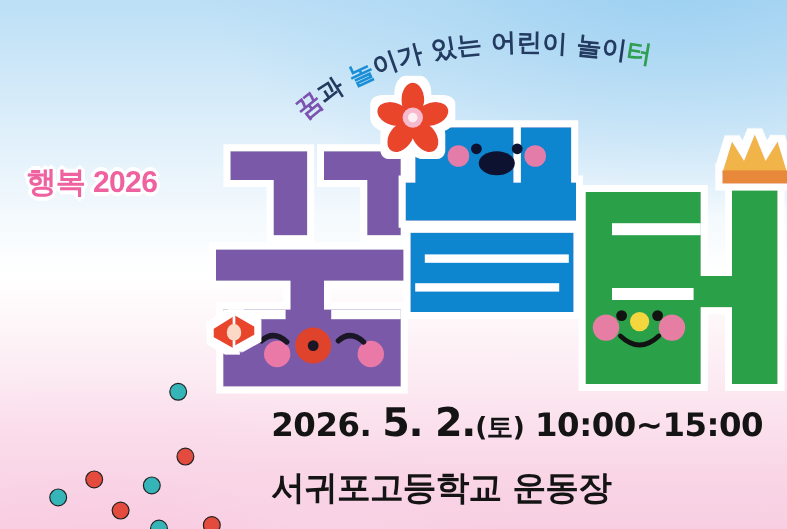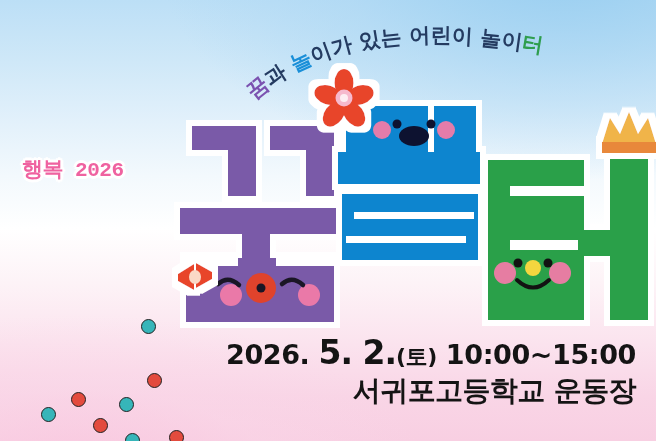--- a/index.html
+++ b/index.html
@@ -41,52 +41,51 @@
   }
   #tagline svg{width:100%;height:100%;overflow:visible;}
   .tag-t{
     font-family:"DejaVu Sans","Liberation Sans",sans-serif;
     font-size:21px;font-weight:700;
   }
 
   
   #left-title{
     position:absolute;left:22px;top:138px;
-    font-family:Liberation Mono, monospace;
-    font-weight:bold;font-size:21px;line-height:1.18;
+    font-family:Liberation Sans, sans-serif;
+    font-weight:bold;font-size:25px;line-height:1.18;
     color:#ef62a0;
     letter-spacing:-0.5px;
     text-shadow:
       -2px -2px 0 #fff, 2px -2px 0 #fff, -2px 2px 0 #fff, 2px 2px 0 #fff,
       -3px 0 0 #fff, 3px 0 0 #fff, 0 -3px 0 #fff, 0 3px 0 #fff;
     white-space:nowrap;
-    margin-top:21px;
   }
   #left-title div{white-space:nowrap;}
 
   
   #logo{position:absolute;left:178px;top:88px;width:478px;height:240px;}
   #logo svg{width:100%;height:100%;overflow:visible;}
 
   
   #info{
-    position:absolute;right:20px;bottom:34px;text-align:right;
+    position:absolute;right:20px;bottom:18px;text-align:left;
     color:#141414;
   }
   #date-line{
     font-family:"DejaVu Sans","Liberation Sans",sans-serif;
     font-weight:bold;font-size:27px;line-height:1.12;white-space:nowrap;
     letter-spacing:-0.4px;
   }
   #date-line .big{font-size:33px;font-weight:bold;letter-spacing:-1px;}
   #date-line .sm{font-size:22px;}
   #venue-line{
     font-family:"DejaVu Sans","Liberation Sans",sans-serif;
     font-weight:bold;font-size:28px;line-height:1.18;white-space:nowrap;
-    letter-spacing:-0.6px;margin-top:2px;
+    letter-spacing:-0.6px;margin-top:19px;
   }
 
   
   .dot{position:absolute;border-radius:50%;border:1.5px solid #222;box-sizing:border-box;}
 </style>
 </head>
 <body>
 
 <div id="poster">
 

